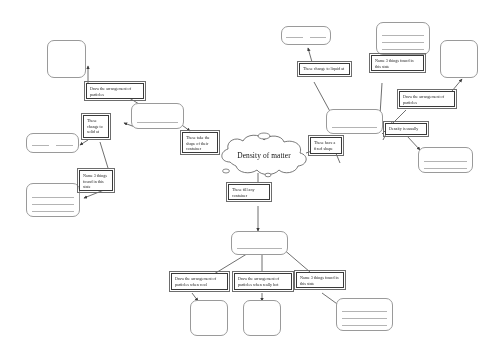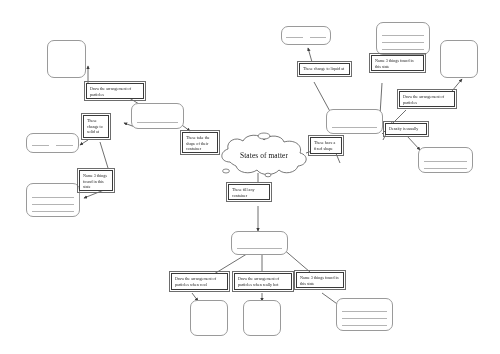--- a/index.html
+++ b/index.html
@@ -141,21 +141,21 @@
   <div id="cloud">
     <svg width="96" height="46" viewBox="0 0 96 46">
       <path d="M14,30 C4,30 3,20 12,17 C10,9 20,4 27,9 C30,2 44,1 48,8
                C53,2 66,3 68,10 C78,7 87,13 84,21 C93,23 92,33 82,34
                C80,41 68,43 63,38 C58,44 45,44 41,38 C34,43 22,41 20,34
                C18,33 16,32 14,30 Z" fill="#ffffff" stroke="#555" stroke-width="0.8"></path>
       <ellipse cx="48" cy="4" rx="6" ry="3" fill="#fff" stroke="#555" stroke-width="0.7"></ellipse>
       <ellipse cx="10" cy="39" rx="3.4" ry="2" fill="#fff" stroke="#555" stroke-width="0.7"></ellipse>
       <ellipse cx="52" cy="43" rx="3" ry="1.8" fill="#fff" stroke="#555" stroke-width="0.7"></ellipse>
     </svg>
-    <div class="cloud-label">States of matter</div>
+    <div class="cloud-label">Density of matter</div>
   </div>
 
   <div class="answer" style="left:47px;top:40px;width:39px;height:38px;"></div>
 
   <div class="answer one" style="left:131px;top:103px;width:53px;height:26px;">
     <div class="rules">
         <i></i>
       </div>
   </div>
 

